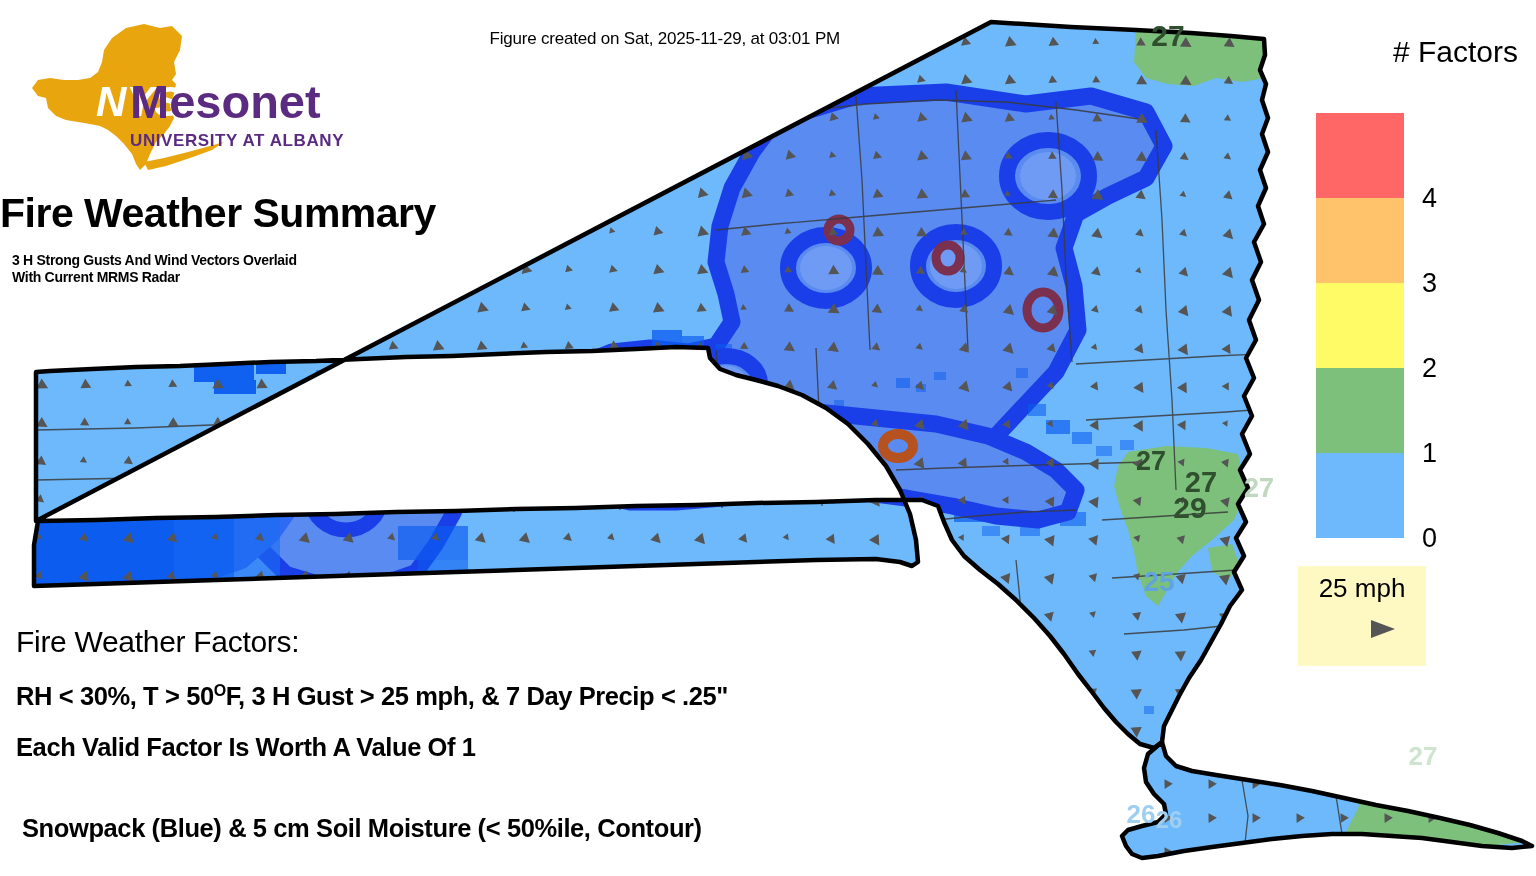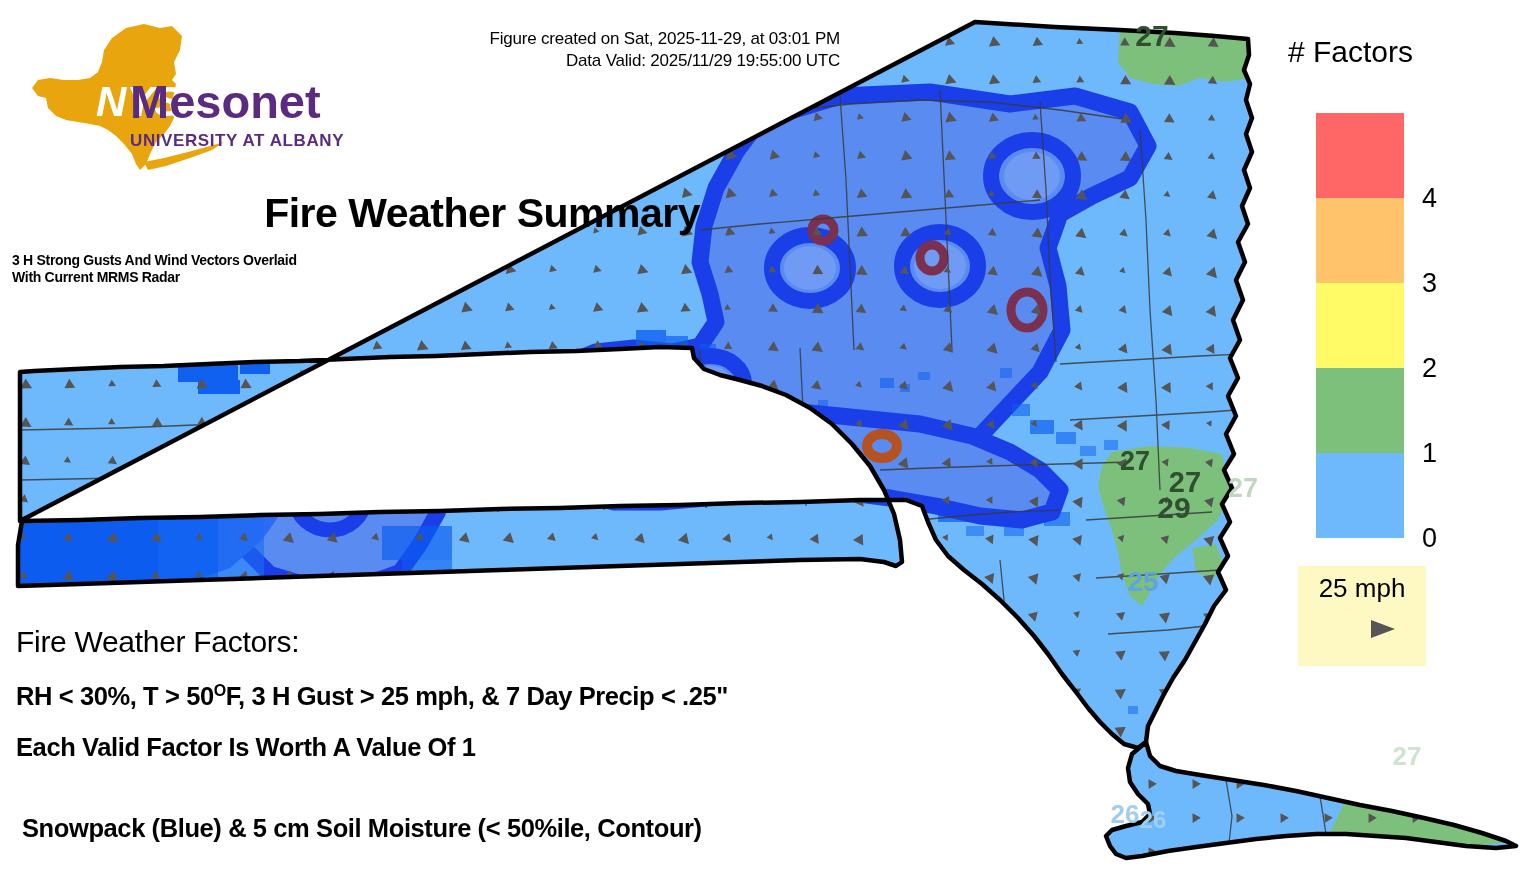--- a/index.html
+++ b/index.html
@@ -9,48 +9,48 @@
 
   
   #logo{left:24px;top:22px;width:360px;height:160px;}
   #logo svg{display:block;}
 
   
   #stamp{left:360px;top:28px;width:480px;text-align:right;
          font-size:17px;line-height:1.3;letter-spacing:-.2px;}
 
   
-  #title-main{left:0px;top:190px;width:700px;text-align:right;
+  #title-main{left:0px;top:190px;width:700px;text-align:left;
               font-size:41px;font-weight:bold;letter-spacing:-.5px;}
   #title-sub{left:12px;top:252px;width:700px;text-align:left;
              font-size:14px;font-weight:bold;line-height:1.22;letter-spacing:-.3px;}
 
   
   #factors-head{left:16px;top:625px;font-size:30px;letter-spacing:-.3px;text-align:right;}
   .fline{font-size:25.5px;letter-spacing:-.4px;white-space:nowrap;font-weight:bold;}
   #fl1{left:16px;top:682px;}
   #fl2{left:16px;top:733px;}
   #fl3{left:22px;top:814px;}
   .sup{font-size:16px;vertical-align:super;line-height:0;}
 
   
-  #cb-title{left:1288px;top:35px;width:230px;text-align:left;font-size:30px;}
+  #cb-title{left:1288px;top:35px;width:230px;text-align:right;font-size:30px;}
   #cbar{left:1316px;top:113px;width:88px;height:425px;}
   .cb-band{width:100%;}
   #cb-ticks{left:1412px;top:113px;width:60px;height:425px;}
   .cb-tick{position:absolute;font-size:27px;left:10px;transform:translateY(-50%);}
 
   
   #windkey{left:1298px;top:566px;width:128px;height:100px;background:#fef9c3;}
   #windkey .wk-label{position:absolute;left:0;top:7px;width:100%;
                      text-align:center;font-size:26px;color:#000;}
   #windkey .wk-arrow{position:absolute;left:0;top:50px;width:100%;text-align:center;}
 
   
-  #map{left:0;top:0;width:1309px;height:876px;text-decoration:underline;}
+  #map{left:16px;top:0;width:1309px;height:876px;text-decoration:underline;}
   #map svg{display:block;}
 </style>
 </head>
 <body>
 
 <div class="abs" id="map">
 <svg width="1536" height="876" viewBox="0 0 1536 876" xmlns="http://www.w3.org/2000/svg">
   <defs>
 
     <path id="nyOutline" d="
@@ -956,21 +956,20 @@
     <path fill="#E9A50E" d="M 120 140 L 140 136 L 164 130 L 186 124 L 200 120
       L 188 128 L 166 136 L 142 144 L 124 148 Z"></path>
     <text x="72" y="94" font-size="42" font-family="Liberation Sans, sans-serif" font-weight="bold" font-style="italic" fill="#ffffff">NYS</text>
     <text x="106" y="96" font-size="47" font-family="Liberation Sans, sans-serif" font-weight="bold" fill="#5B2B82">Mesonet</text>
     <text x="106" y="124" font-size="17" font-family="Liberation Sans, sans-serif" font-weight="bold" letter-spacing="0.6" fill="#5B2B82">UNIVERSITY AT ALBANY</text>
   </svg>
 </div>
 
 <div class="abs" id="stamp">
   <div>Figure created on Sat, 2025-11-29, at 03:01 PM</div>
-  <div>Data Valid: 2025/11/29 19:55:00 UTC</div>
 </div>
 
 <div class="abs" id="title-main">Fire Weather Summary</div>
 <div class="abs" id="title-sub">
   <div>3 H Strong Gusts And Wind Vectors Overlaid</div>
   <div>With Current MRMS Radar</div>
 </div>
 
 <div class="abs" id="factors-head">Fire Weather Factors:</div>
 <div class="abs fline" id="fl1">

